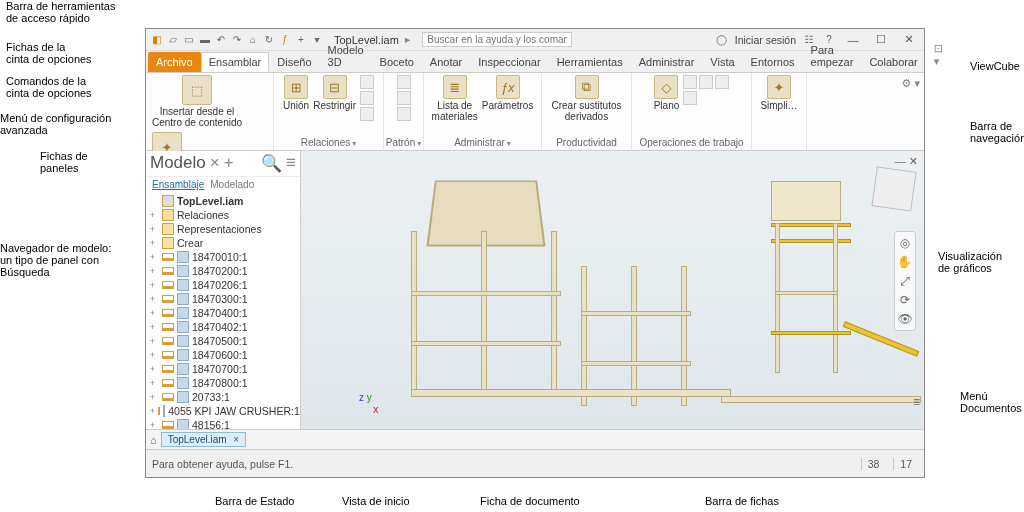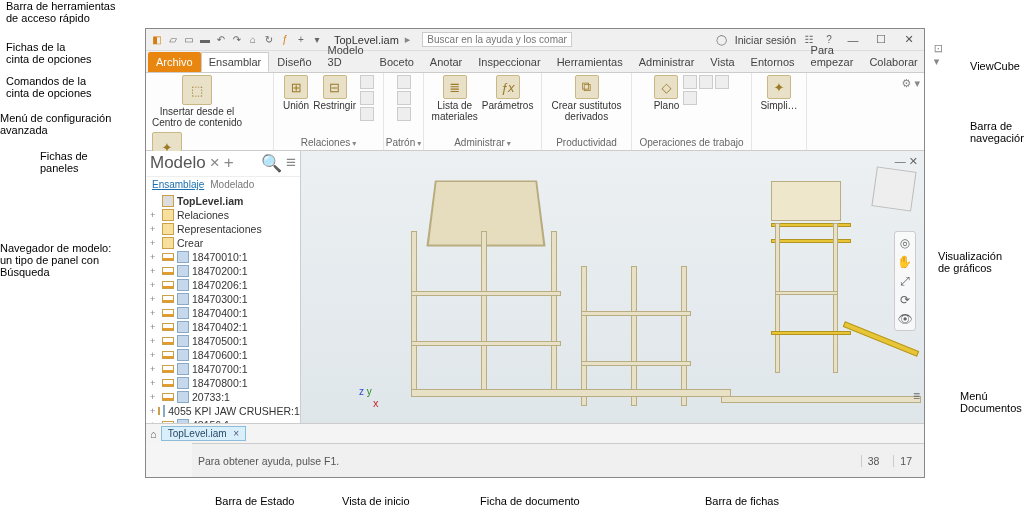--- a/index.html
+++ b/index.html
@@ -43,21 +43,21 @@
   .tree .node .bar { width: 12px; height: 8px; background: linear-gradient(to top,#e79a2c 40%,#fff 40%); border: 1px solid #caa048; }
   .viewport { flex: 1; position: relative; background: linear-gradient(#ecf0f2,#dfe6ea); overflow: hidden; }
   .viewport .x { position: absolute; right: 6px; top: 4px; font-size: 11px; color: #666; }
   .viewcube { position: absolute; right: 10px; top: 18px; width: 40px; height: 40px; background: #eee; border: 1px solid #bbb; transform: rotate(8deg); }
   .navbar { position: absolute; right: 8px; top: 80px; width: 22px; background: rgba(250,250,250,.85); border: 1px solid #ccc; border-radius: 3px; display: flex; flex-direction: column; align-items: center; gap: 5px; padding: 4px 0; }
   .navbar span { font-size: 12px; color: #666; }
   .axes { position: absolute; left: 14px; bottom: 14px; font-size: 10px; margin-left: 44px; }
   .axes .y { color: #2a8a2a; } .axes .z { color: #2a4ad0; } .axes .x { position: static; color: #c02a2a; }
   .doctab-row { height: 20px; background: #f4f4f4; border-top: 1px solid #ccc; display: flex; align-items: center; padding: 0 4px; gap: 4px; }
   .doctab { background: #d9effb; border: 1px solid #8bbcd8; padding: 1px 6px; font-size: 10px; color: #2a4a66; }
-  .statusbar { height: 34px; background: #f0f0f0; border-top: 1px solid #ccc; display: flex; align-items: center; padding: 0 6px; font-size: 10.5px; color: #555; margin-left: 46px; }
+  .statusbar { height: 28px; background: #f0f0f0; border-top: 1px solid #ccc; display: flex; align-items: center; padding: 0 6px; font-size: 10.5px; color: #555; }
   .statusbar .coords { margin-left: auto; display: flex; gap: 8px; }
   .statusbar .coords span { border-left: 1px solid #ccc; padding: 0 6px; }
   
   .model { position: absolute; left: 70px; top: 20px; width: 560px; height: 290px; }
   .strut { position: absolute; background: #e9e1c6; border: 1px solid #b9ad83; }
   .yellow { background: #e7c536 !important; border-color: #b19520 !important; }
   .hop { position: absolute; width: 110px; height: 80px; background: #e6ddbf; border: 2px solid #b8ab7e; transform: perspective(300px) rotateX(35deg); }
   .tower { position: absolute; width: 80px; height: 150px; }
   .tower .rail { position: absolute; background: #e7c536; border: 1px solid #b19520; height: 4px; width: 100%; }
   .docmenu { position: absolute; right: 4px; bottom: 20px; font-size: 12px; color: #666; }

